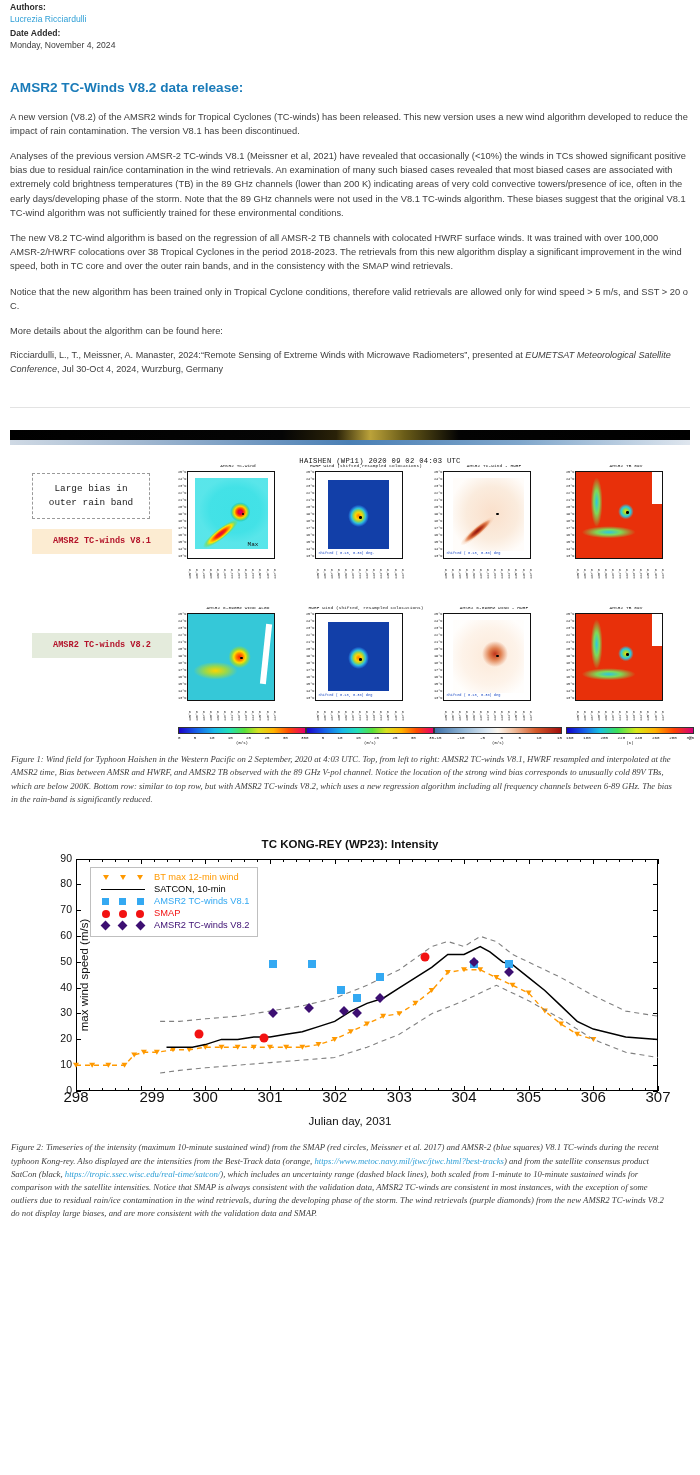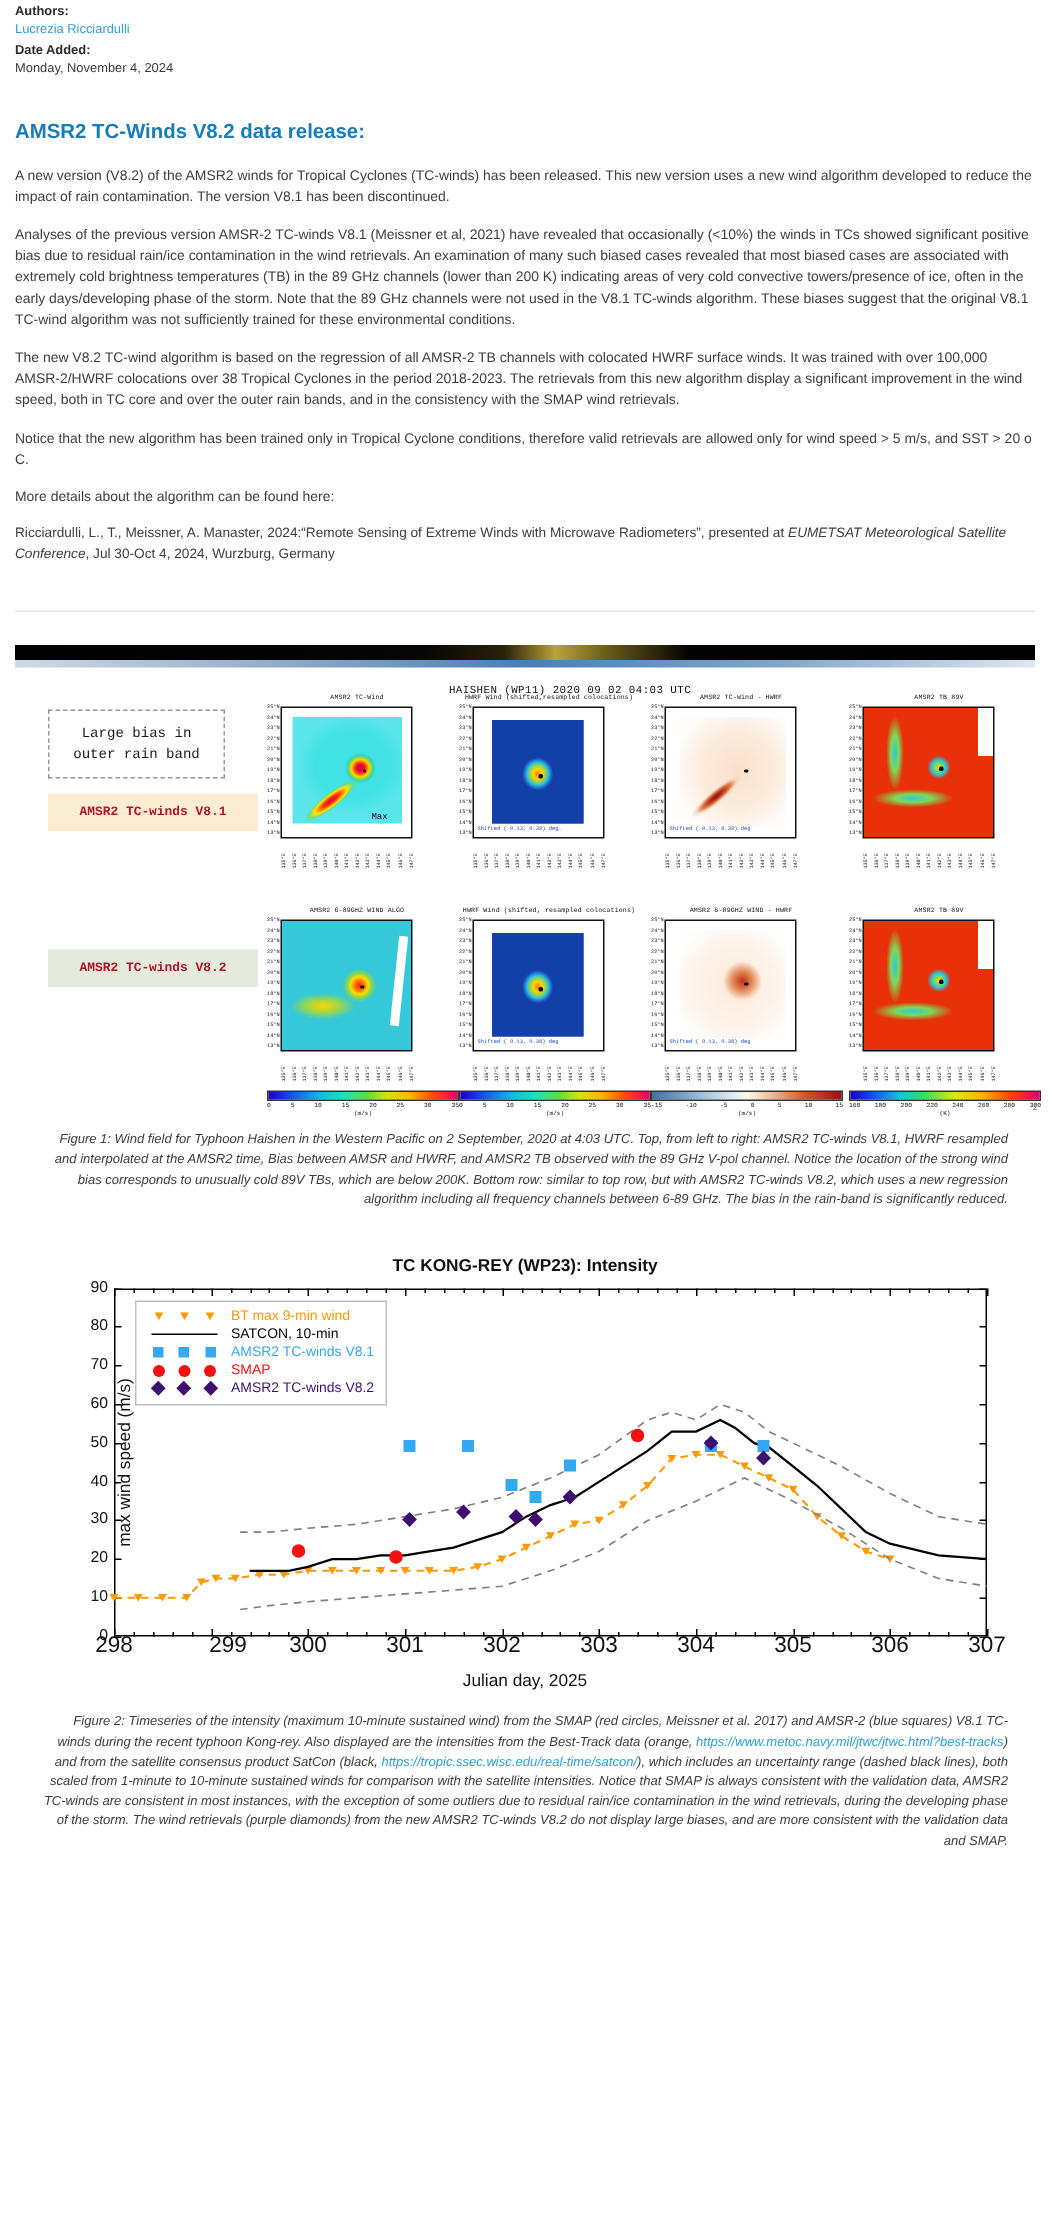--- a/index.html
+++ b/index.html
@@ -189,21 +189,21 @@
   .cbar { height:7px; border:.5px solid #333; }
   .cb-wind { background:linear-gradient(90deg,#1b00c8 0%,#1560e8 14%,#18b8e8 28%,#22e0b8 40%,#58e03a 52%,#d8e020 63%,#ffb400 75%,#ff4a00 87%,#e8006a 100%); }
   .cb-diff { background:linear-gradient(90deg,#3d6fa8 0%,#8fb4d4 22%,#dce8f2 42%,#fbf6ee 50%,#f0c0a0 62%,#d45a2a 80%,#a00d0d 100%); }
   .cb-tb { background:linear-gradient(90deg,#1000c8 0%,#1560e8 14%,#18c0e0 26%,#3ce058 40%,#d8e818 55%,#ffb000 70%,#ff4000 85%,#d4007a 100%); }
   .cb-ticks { display:flex; justify-content:space-between; font-size:4.2px; color:#111; margin-top:1px; }
   .cb-unit-lab { text-align:center; font-size:4px; color:#111; }
   .page-num { position:absolute; right:-2px; top:8px; font-size:6px; color:#888; }
 
   .fig-caption {
     font-style:italic; font-size:8.7px; color:#3d3d3d;
-    text-align:right; line-height:1.52; margin:12px 18px 0 18px;
+    text-align:left; line-height:1.52; margin:12px 18px 0 1px;font-family:Liberation Serif, serif;
   }
   .cap-link { color:#2f9fd6; text-decoration:none; font-style:italic; }
 
   
   .chart-outer { width:660px; margin:30px auto 0 auto; position:relative; }
   .chart-title { text-align:center; font-size:11.5px; color:#111; font-weight:bold; margin-bottom:6px; }
   .chart-area { position:relative; height:232px; margin-left:56px; margin-right:22px; }
   .plot-frame {
     position:absolute; inset:0; border:1.2px solid #000; background:#fff;
   }
@@ -721,21 +721,21 @@
           <path d="M84.1 162.4 L103.5 162.4 L129.3 159.8 L161.7 157.2 L194.0 152.1 L226.3 146.9 L258.7 139.2 L291.0 126.3 L323.3 110.8 L355.7 87.6 L371.8 82.5 L388.0 87.6 L404.2 77.3 L420.3 82.5 L436.5 95.4 L452.7 103.1 L485.0 118.6 L517.3 136.6 L549.7 152.1 L582.0 157.2" fill="none" stroke="#808080" stroke-width="1.1" stroke-dasharray="5 4"></path>
           <path d="M84.1 214.0 L103.5 211.4 L129.3 208.8 L161.7 206.2 L194.0 203.6 L226.3 201.1 L258.7 198.5 L291.0 188.2 L323.3 175.3 L355.7 154.7 L388.0 141.8 L404.2 134.0 L420.3 126.3 L436.5 134.0 L452.7 141.8 L485.0 159.8 L517.3 180.4 L549.7 193.3 L582.0 198.5" fill="none" stroke="#808080" stroke-width="1.1" stroke-dasharray="5 4"></path>
         </svg>
       <div class="legend-box">
         <div class="leg-row">
           <span class="leg-sym">
               <i class="sym-tri"></i>
               <i class="sym-tri"></i>
               <i class="sym-tri"></i>
             </span>
-          <span class="leg-txt" style="color:#ff9900">BT max 9-min wind</span>
+          <span class="leg-txt" style="color:#ff9900">BT max 12-min wind</span>
         </div>
         <div class="leg-row">
           <span class="leg-sym">
               <i class="sym-line"></i>
             </span>
           <span class="leg-txt" style="color:#000">SATCON, 10-min</span>
         </div>
         <div class="leg-row">
           <span class="leg-sym">
               <i class="sym-sq"></i>
@@ -904,18 +904,18 @@
         <div class="dot-ci" style="left: 187.533px; top: 179.156px; background: rgb(242, 18, 18);"></div>
         <div class="dot-ci" style="left: 349.2px; top: 97.9556px; background: rgb(242, 18, 18);"></div>
         <div class="dot-di" style="left: 197.233px; top: 154.667px; background: rgb(61, 15, 114);"></div>
         <div class="dot-di" style="left: 232.8px; top: 149.511px; background: rgb(61, 15, 114);"></div>
         <div class="dot-di" style="left: 268.367px; top: 152.089px; background: rgb(61, 15, 114);"></div>
         <div class="dot-di" style="left: 281.3px; top: 154.667px; background: rgb(61, 15, 114);"></div>
         <div class="dot-di" style="left: 303.933px; top: 139.2px; background: rgb(61, 15, 114);"></div>
         <div class="dot-di" style="left: 397.7px; top: 103.111px; background: rgb(61, 15, 114);"></div>
         <div class="dot-di" style="left: 433.267px; top: 113.422px; background: rgb(61, 15, 114);"></div>
       </div>
-    <div class="xlabel">Julian day, 2025</div>
+    <div class="xlabel">Julian day, 2031</div>
   </div>
 
   <div class="fig-caption"><span>Figure 2: Timeseries of the intensity (maximum 10-minute sustained wind) from the SMAP (red circles, Meissner et al. 2017) and AMSR-2 (blue squares) V8.1 TC-winds during the recent typhoon Kong-rey. Also displayed are the intensities from the Best-Track data (orange, </span><a class="cap-link" href="#">https://www.metoc.navy.mil/jtwc/jtwc.html?best-tracks</a><span>) and from the satellite consensus product SatCon (black, </span><a class="cap-link" href="#">https://tropic.ssec.wisc.edu/real-time/satcon/</a><span>), which includes an uncertainty range (dashed black lines), both scaled from 1-minute to 10-minute sustained winds for comparison with the satellite intensities. Notice that SMAP is always consistent with the validation data, AMSR2 TC-winds are consistent in most instances, with the exception of some outliers due to residual rain/ice contamination in the wind retrievals, during the developing phase of the storm. The wind retrievals (purple diamonds) from the new AMSR2 TC-winds V8.2 do not display large biases, and are more consistent with the validation data and SMAP.</span></div>
 
 </div>
 
 </body></html>

